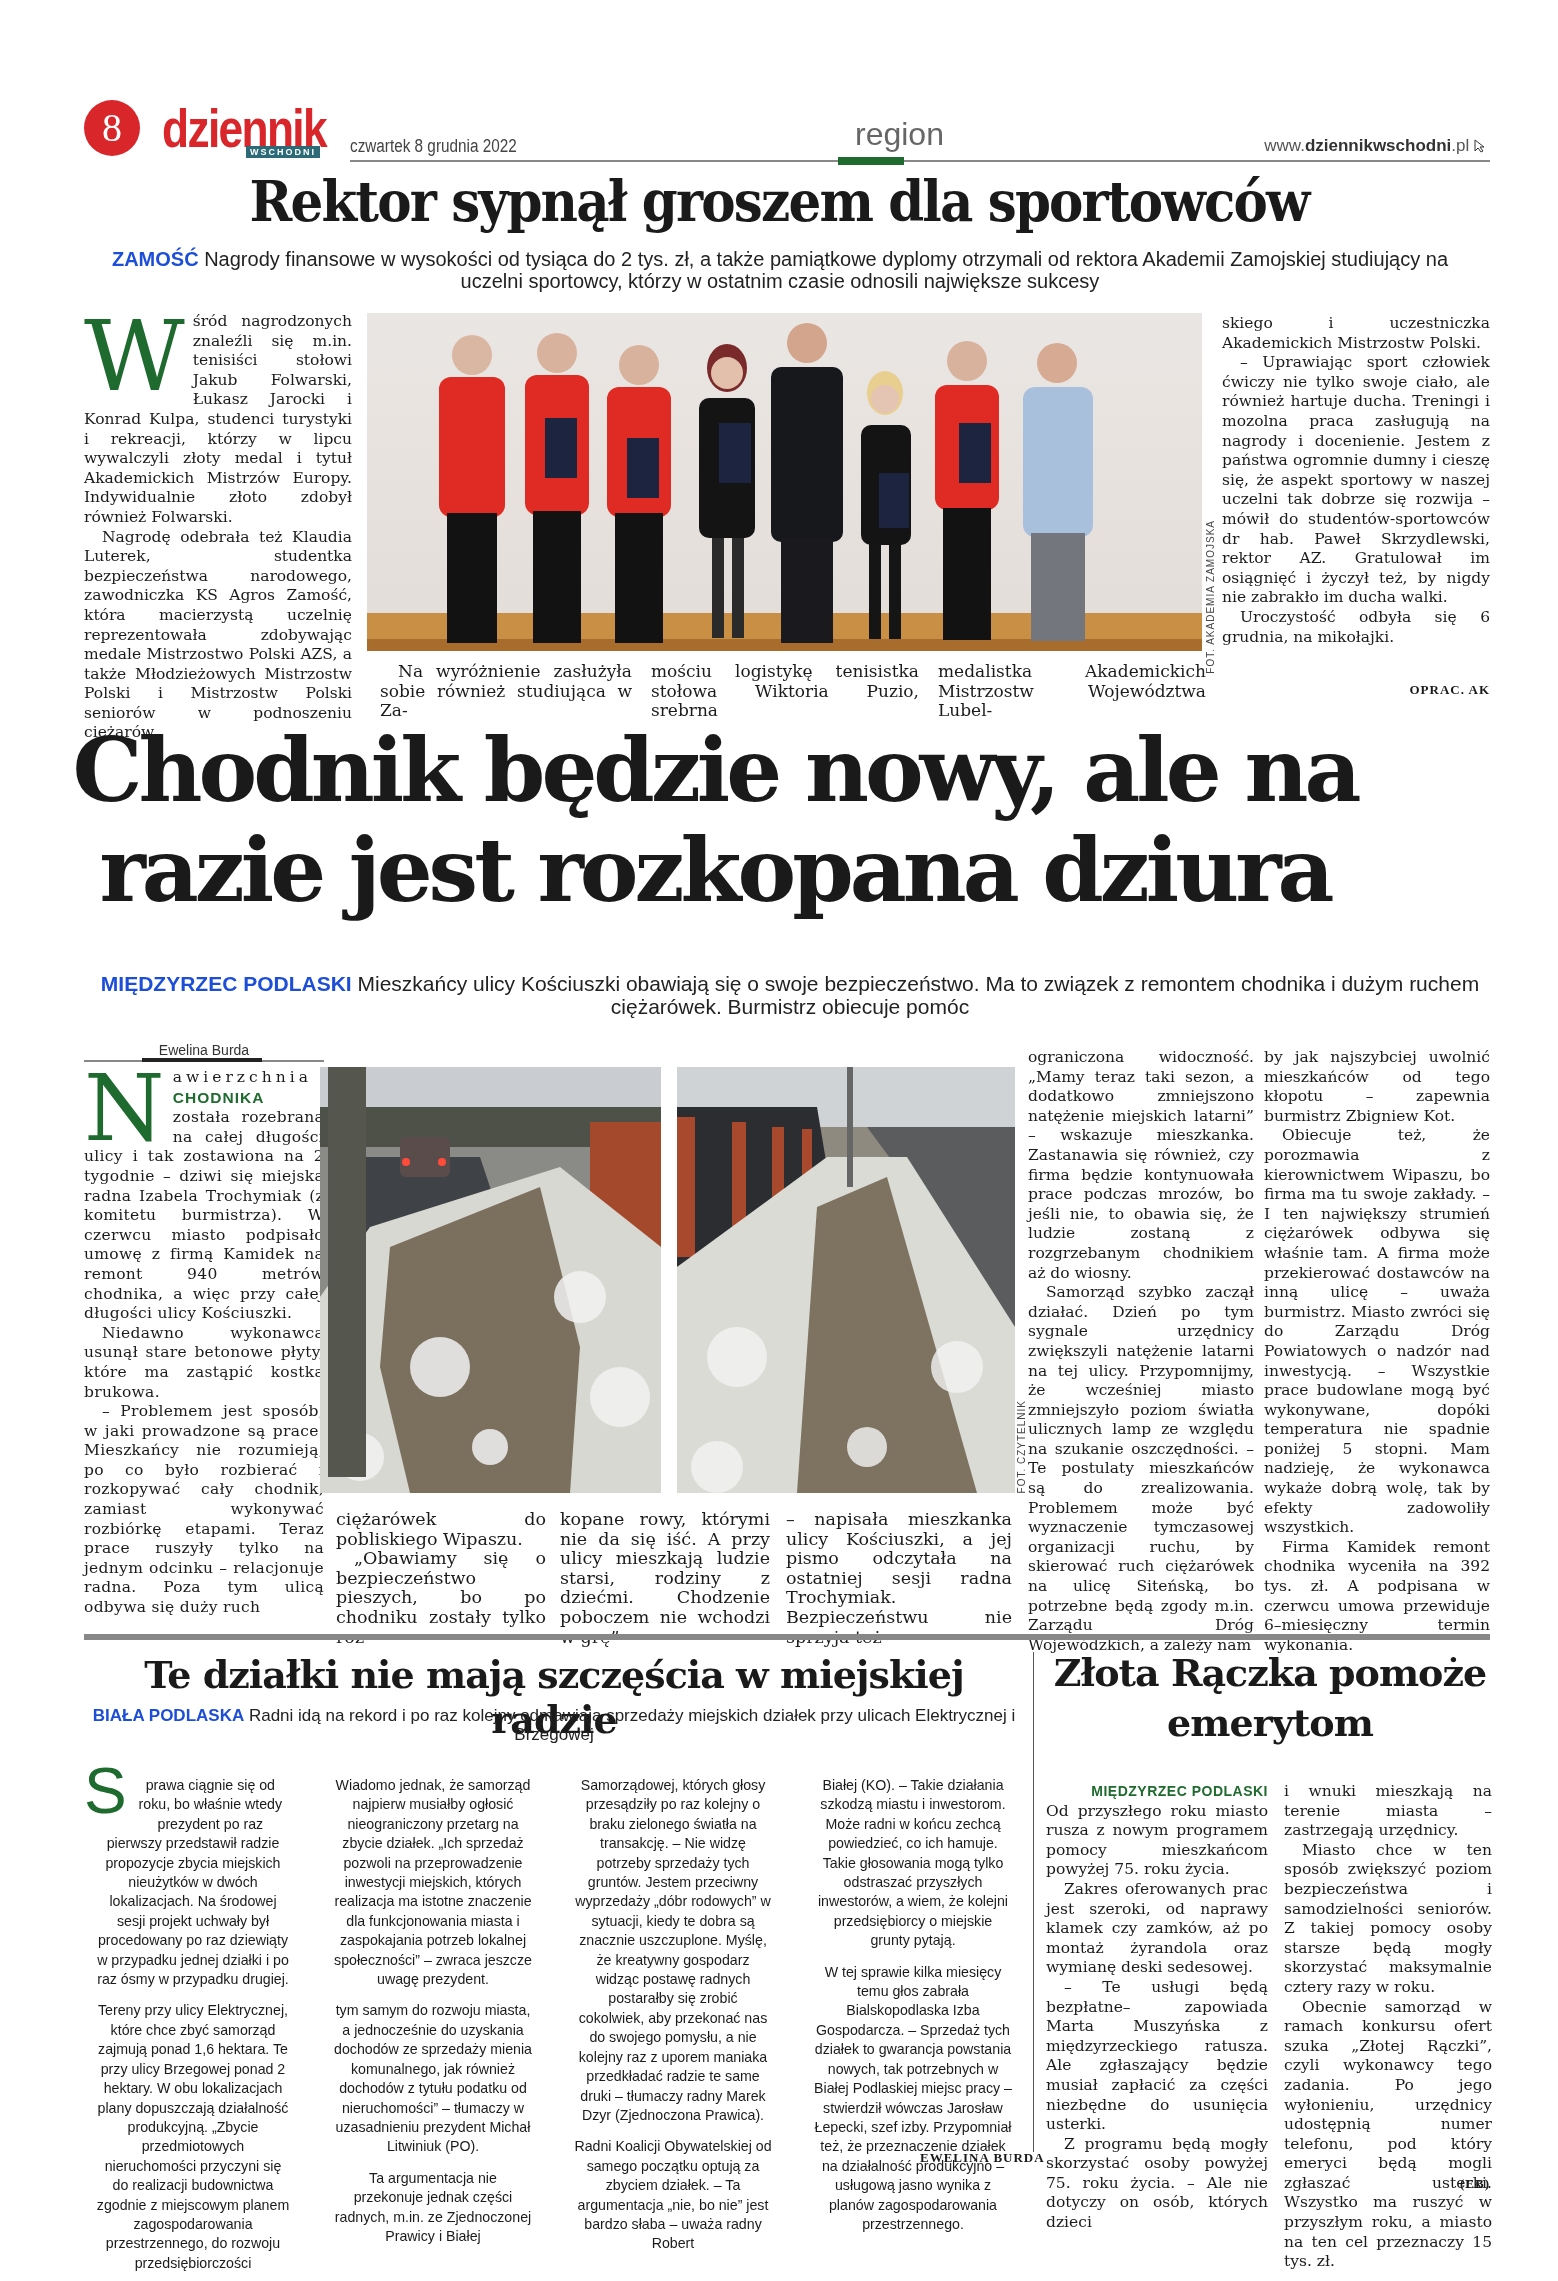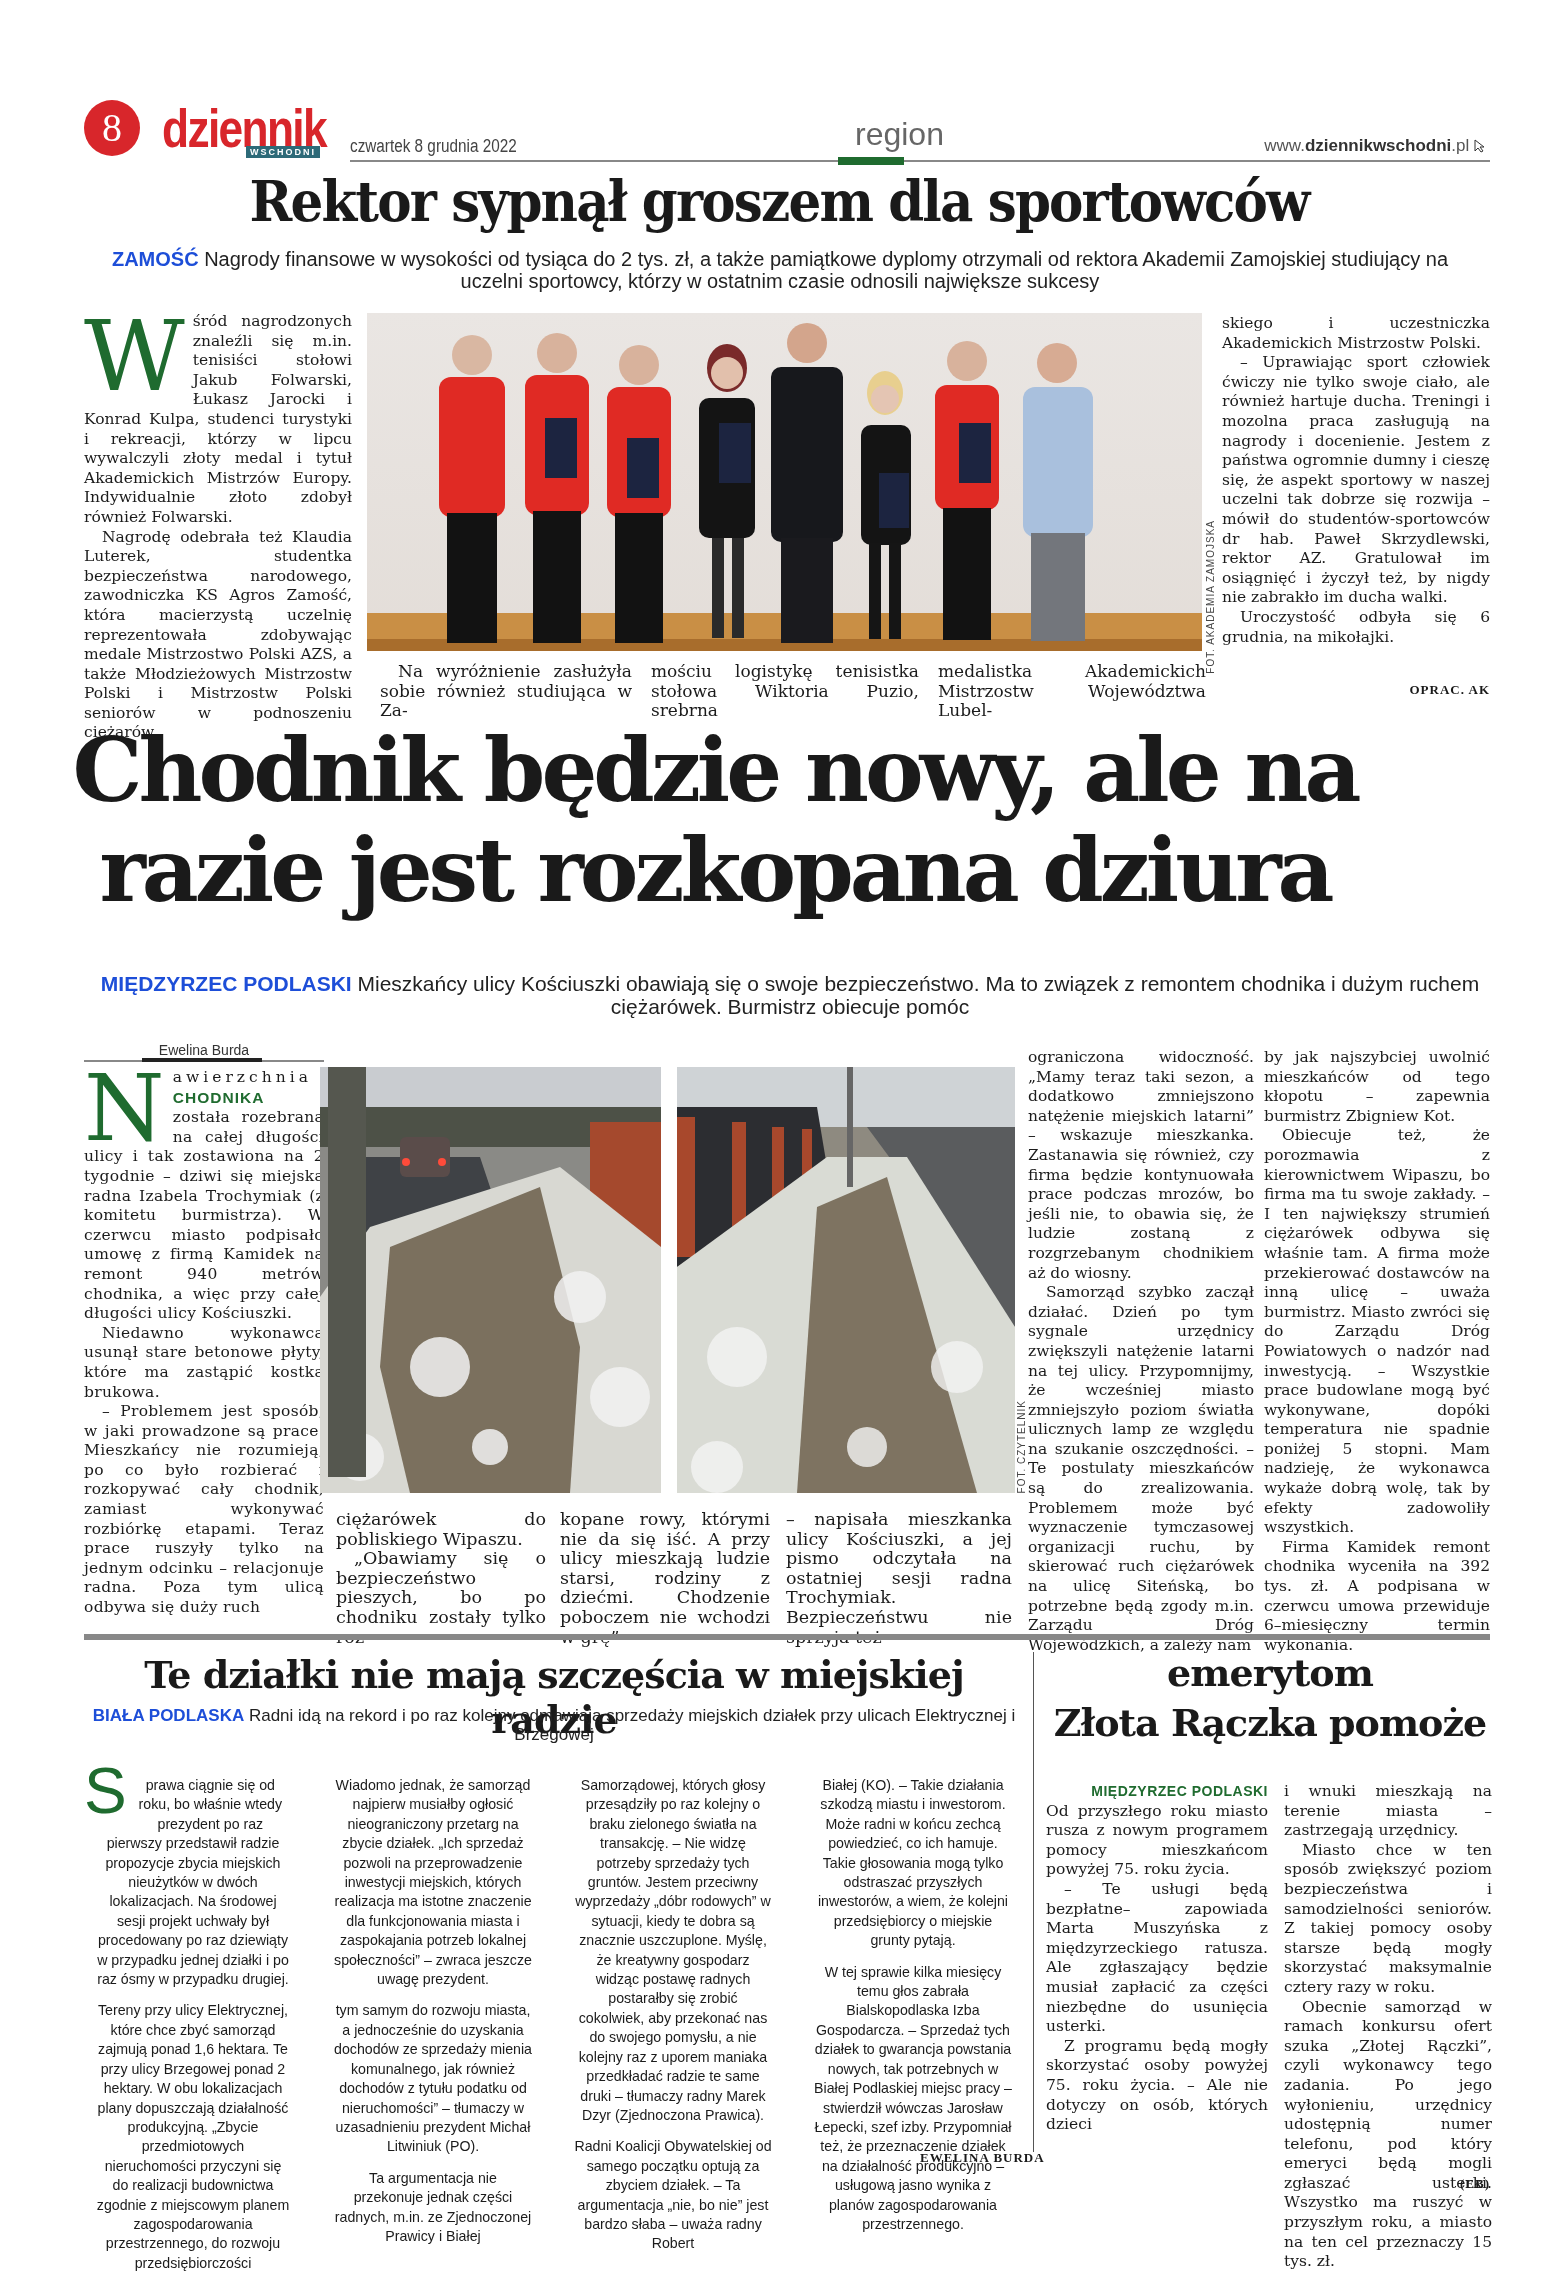--- a/index.html
+++ b/index.html
@@ -258,27 +258,28 @@
 </div>
 <div class="abs col-sans" style="left:802px; top:1764px; width:222px;">
   <p>Białej (KO). – Takie działania szkodzą miastu i inwestorom. Może radni w końcu zechcą powiedzieć, co ich hamuje. Takie głosowania mogą tylko odstraszać przyszłych inwestorów, a wiem, że kolejni przedsiębiorcy o miejskie grunty pytają.</p>
   <p>W tej sprawie kilka miesięcy temu głos zabrała Bialskopodlaska Izba Gospodarcza. – Sprzedaż tych działek to gwarancja powstania nowych, tak potrzebnych w Białej Podlaskiej miejsc pracy – stwierdził wówczas Jarosław Łepecki, szef izby. Przypomniał też, że przeznaczenie działek na działalność produkcyjno –usługową jasno wynika z planów zagospodarowania przestrzennego.</p>
 </div>
 <div class="abs sign" style="left:920px; top:2150px;">EWELINA BURDA</div>
 
 <div class="abs" style="left:1033px; top:1652px; width:1px; height:500px; background:#555;"></div>
 
 <div class="abs h2" style="left:1040px; top:1648px; width:460px; text-align:center; font-size:38px; line-height:50px;">
+  <div>Złota Rączka pomoże</div>
   <div>emerytom</div>
-  <div>Złota Rączka pomoże</div>
 </div>
 
 <div class="abs col" style="left:1046px; top:1782px; width:222px;">
   <div class="sans" style="color:#1f6b2f; font-weight:bold; font-size:14px; text-align:right; letter-spacing:0.5px;">MIĘDZYRZEC PODLASKI</div>
   <p class="first">Od przyszłego roku miasto rusza z nowym programem pomocy mieszkańcom powyżej 75. roku życia.</p>
+  <p>Zakres oferowanych prac jest szeroki, od naprawy klamek czy zamków, aż po montaż żyrandola oraz wymianę deski sedesowej.</p>
   <p>– Te usługi będą bezpłatne– zapowiada Marta Muszyńska z międzyrzeckiego ratusza. Ale zgłaszający będzie musiał zapłacić za części niezbędne do usunięcia usterki.</p>
   <p>Z programu będą mogły skorzystać osoby powyżej 75. roku życia. – Ale nie dotyczy on osób, których dzieci</p>
 </div>
 <div class="abs col" style="left:1284px; top:1782px; width:208px;">
   <p class="first">i wnuki mieszkają na terenie miasta – zastrzegają urzędnicy.</p>
   <p>Miasto chce w ten sposób zwiększyć poziom bezpieczeństwa i samodzielności seniorów. Z takiej pomocy osoby starsze będą mogły skorzystać maksymalnie cztery razy w roku.</p>
   <p>Obecnie samorząd w ramach konkursu ofert szuka „Złotej Rączki”, czyli wykonawcy tego zadania. Po jego wyłonieniu, urzędnicy udostępnią numer telefonu, pod który emeryci będą mogli zgłaszać usterki. Wszystko ma ruszyć w przyszłym roku, a miasto na ten cel przeznaczy 15 tys. zł.</p>
 </div>
 <div class="abs sign" style="right:68px; top:2176px;">(EB)</div>
 

